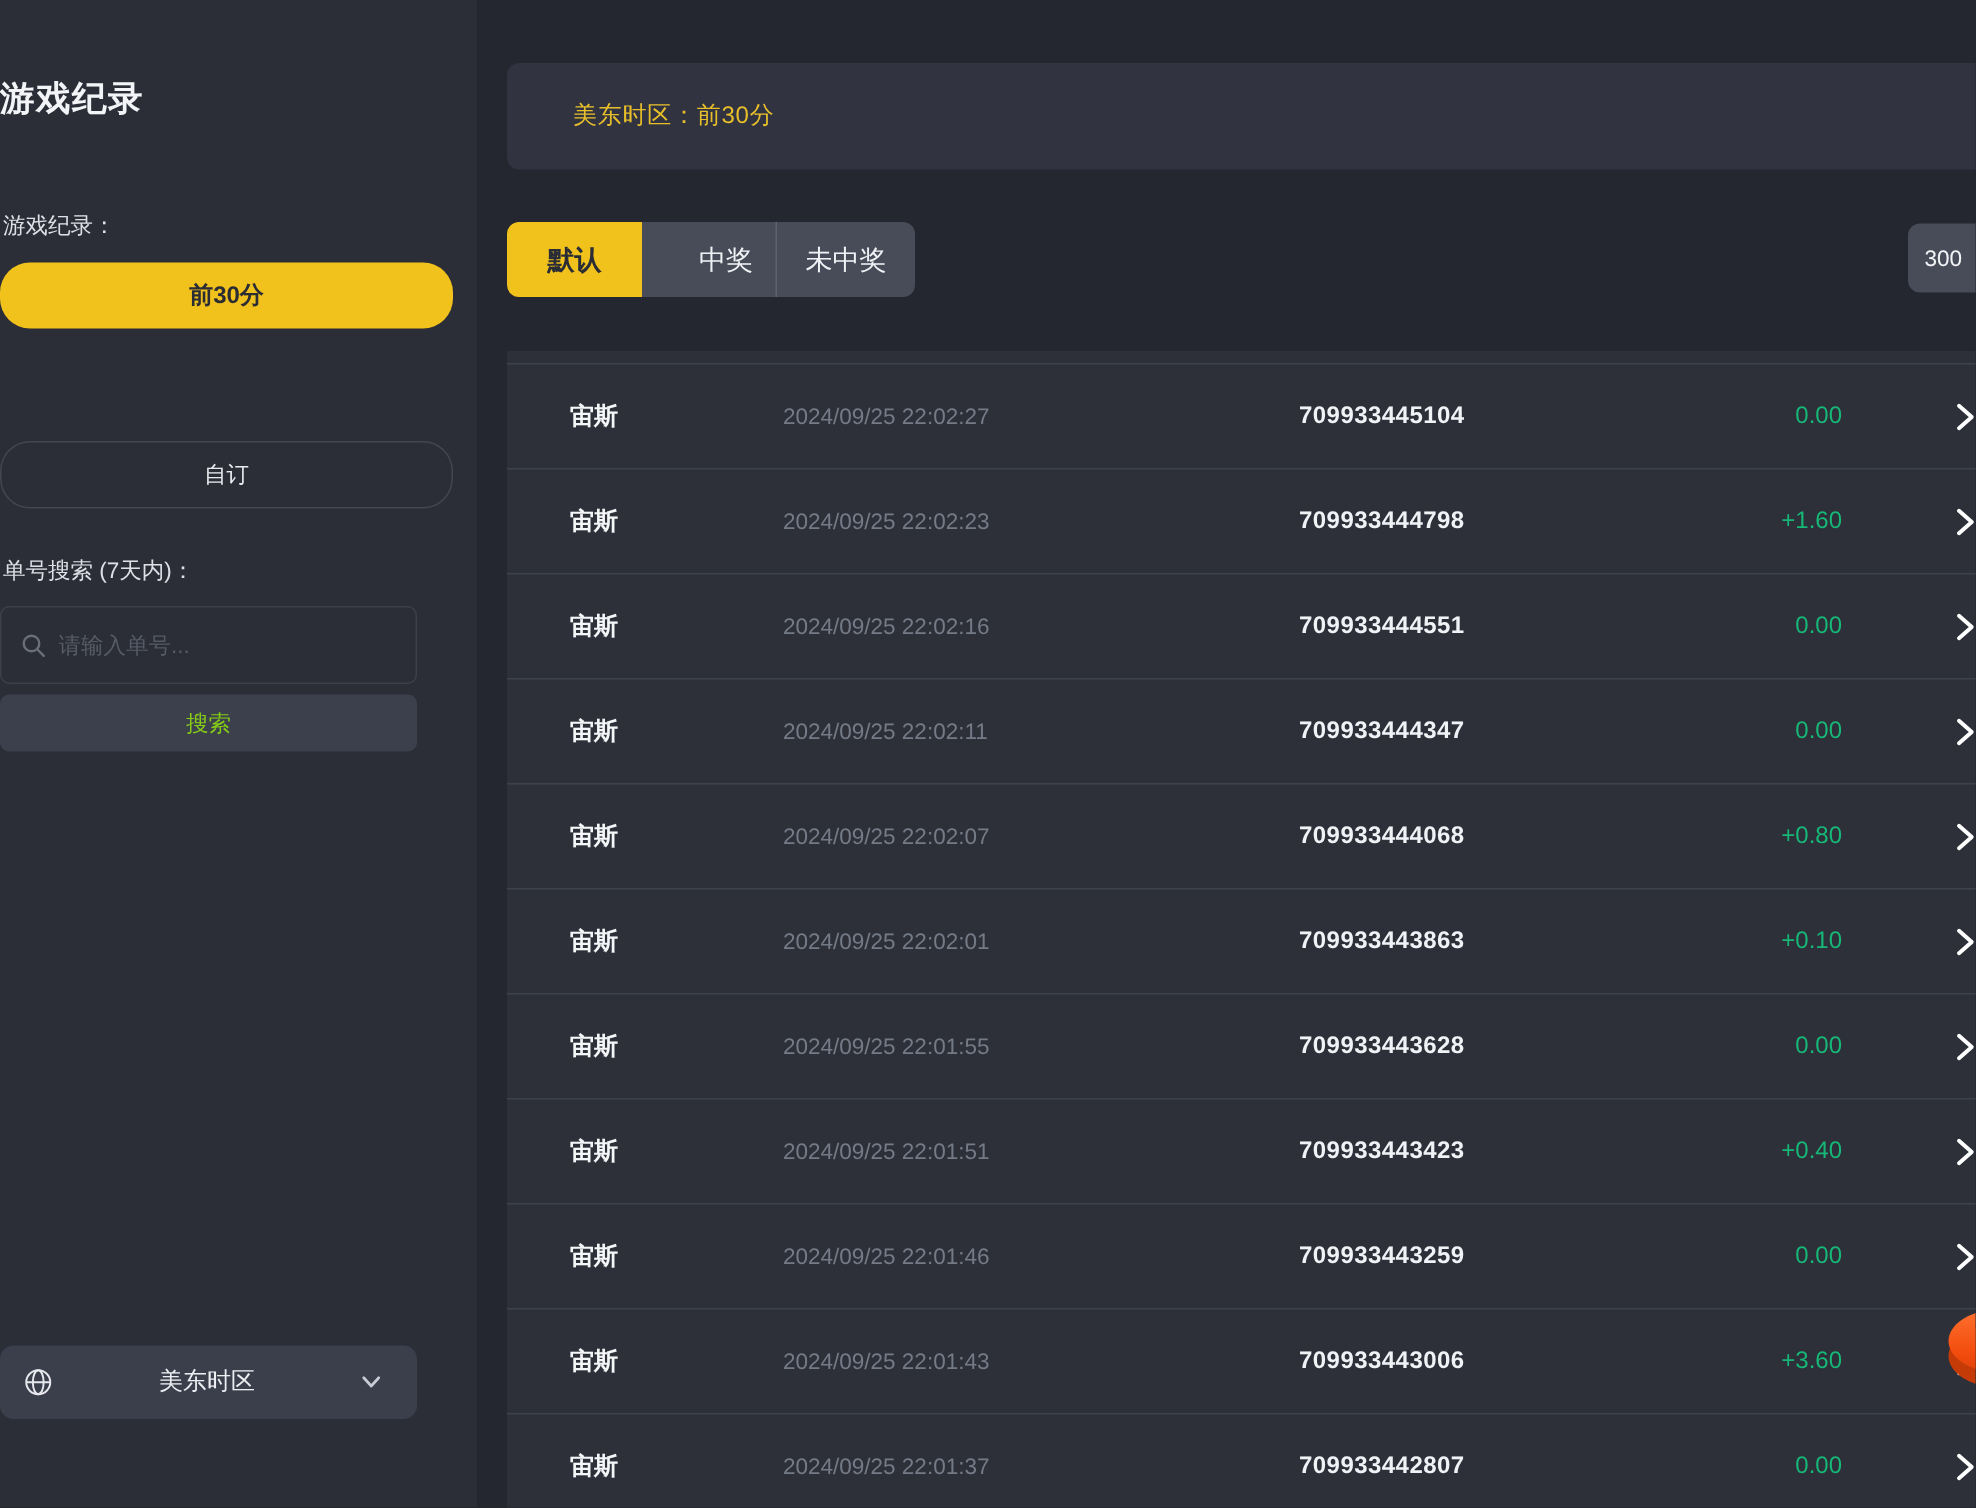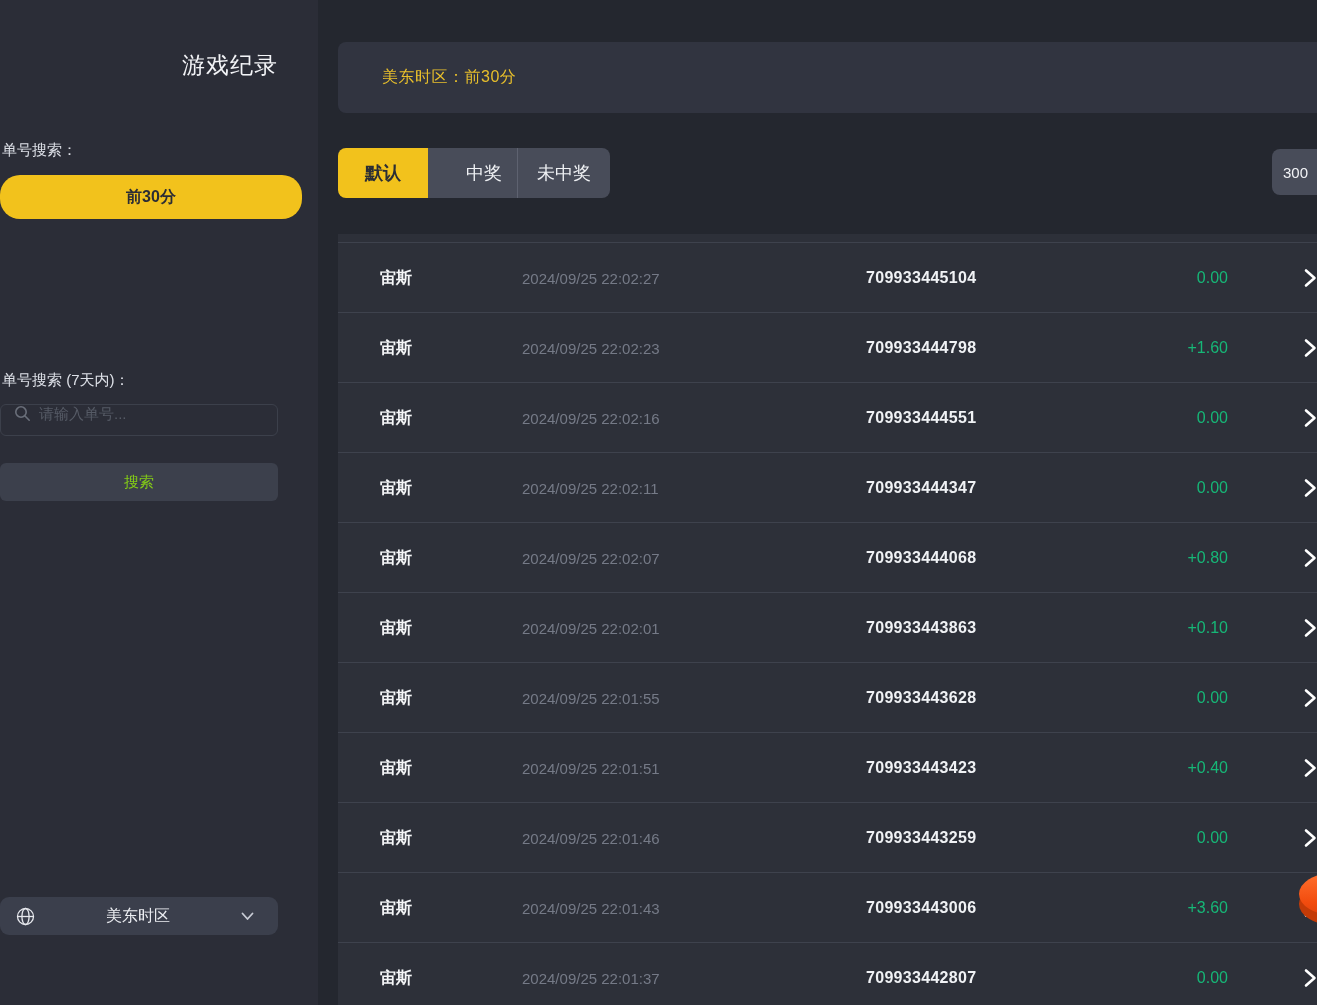--- a/index.html
+++ b/index.html
@@ -1,42 +1,42 @@
 <!DOCTYPE html>
 <html><head>
 <meta charset="utf-8">
 <style>
   * { margin:0; padding:0; box-sizing:border-box; font-family:"Liberation Sans","DejaVu Sans",sans-serif; }
   html,body { width:1317px; height:1005px; overflow:hidden; }
   body { background:#24272f; position:relative; color:#eef0f4; }
 
   
   .sidebar { position:absolute; left:0; top:0; width:318px; height:100%; background:#2b2d37; z-index:3; }
-  .side-title { position:absolute; top:50px; left:0; width:278px; text-align:right;
-                font-size:23px; font-weight:400; color:#f3f4f7; letter-spacing:1px; }
+  .side-title { position:absolute; top:50px; left:0; width:278px; text-align:left;
+                font-size:23px; font-weight:700; color:#f3f4f7; letter-spacing:1px; }
   .side-label { position:absolute; left:2px; font-size:15px; color:#dde0e7; }
   .lbl-date { top:141px; }
   .lbl-order { top:371px; }
   .side-btn { position:absolute; left:0; width:302px; height:45px; border-radius:20px;
               display:flex; align-items:center; justify-content:center; font-size:15px;
               color:#e8eaee; background:transparent; border:1px solid #434752; cursor:pointer; }
   .btn-30 { top:175px; height:44px; background:#f2c21c; border:none; color:#2b2d35;
             font-size:16px; font-weight:700; }
   .btn-today { top:234px; }
   .btn-custom { top:294px; }
-  .search-box { position:absolute; top:404px; left:0; width:278px; height:32px;
-                border:1px solid #3c404b; border-radius:6px; display:flex; align-items:flex-start; }
+  .search-box { position:absolute; top:404px; left:0; width:278px; height:52px;
+                border:1px solid #3c404b; border-radius:6px; display:flex; align-items:center; }
   .search-box .mag { margin:0 8px 0 13px; display:flex; }
   .search-box input { flex:1; background:transparent; border:none; outline:none;
                       color:#cfd3db; font-size:15px; }
   .search-box input::placeholder { color:#565b66; }
   .btn-search { position:absolute; top:463px; left:0; width:278px; height:38px;
                 background:#3c404c; border:none; border-radius:6px; color:#84cc16;
                 font-size:15px; cursor:pointer; }
-  .tz-pill { position:absolute; top:897px; left:0; width:278px; height:38px;
+  .tz-pill { position:absolute; top:897px; left:0; width:278px; height:49px;
              background:#3b3f4c; border-radius:9px; display:flex; align-items:center; cursor:pointer; }
   .tz-pill .globe { margin-left:16px; display:flex; }
   .tz-pill .tz-text { flex:1; text-align:center; font-size:16px; color:#eceef2; }
   .tz-pill .chev-down { margin-right:24px; display:flex; }
 
   
   .main { position:absolute; left:318px; top:0; right:0; bottom:0; }
   .header-card { position:absolute; left:20px; right:-12px; top:42px; height:71px;
                  background:#313440; border-radius:8px; display:flex; align-items:center; }
   .header-card .hdr-text { margin-left:44px; font-size:16px; color:#e8bf2b; letter-spacing:.5px; }
@@ -71,22 +71,23 @@
   .coin .face  { position:absolute; left:0; top:12px; width:68px; height:42px; border-radius:50%;
                  background:linear-gradient(180deg,#ff702e 0%,#f24c0e 70%,#e2430b 100%); }
   svg { display:block; }
 </style>
 </head>
 <body>
 
 <aside class="sidebar">
   <div class="side-title">游戏纪录</div>
 
-  <div class="side-label lbl-date">单号搜索：</div>
+  <div class="side-label lbl-date">游戏纪录：</div>
   <button class="side-btn btn-30">前30分</button>
+  <button class="side-btn btn-custom">自订</button>
 
   <div class="side-label lbl-order">单号搜索 (7天内)：</div>
   <div class="search-box">
     <span class="mag">
       <svg width="17" height="17" viewBox="0 0 17 17">
           <circle cx="7" cy="7" r="5.2" fill="none" stroke="#6a6f7a" stroke-width="1.6"></circle>
           <line x1="11" y1="11" x2="15.2" y2="15.2" stroke="#6a6f7a" stroke-width="1.6" stroke-linecap="round"></line>
         </svg>
     </span>
     <input type="text" placeholder="请输入单号..." style="">

